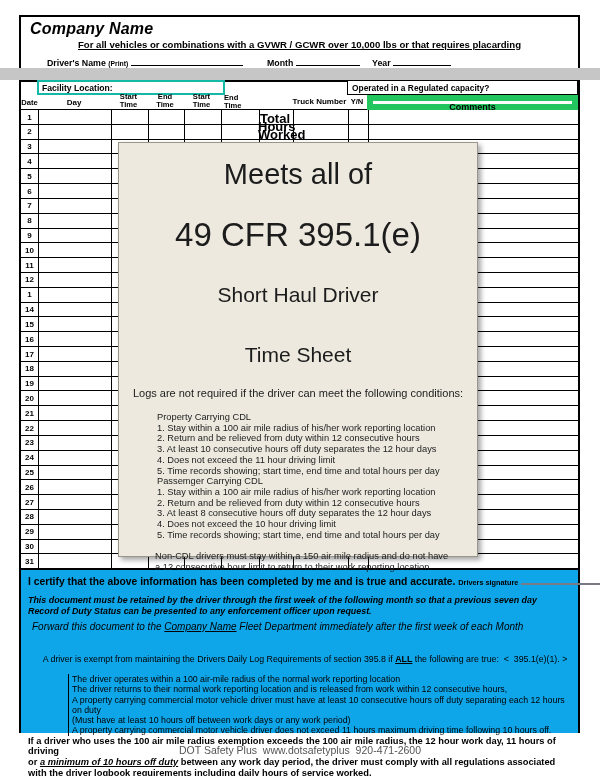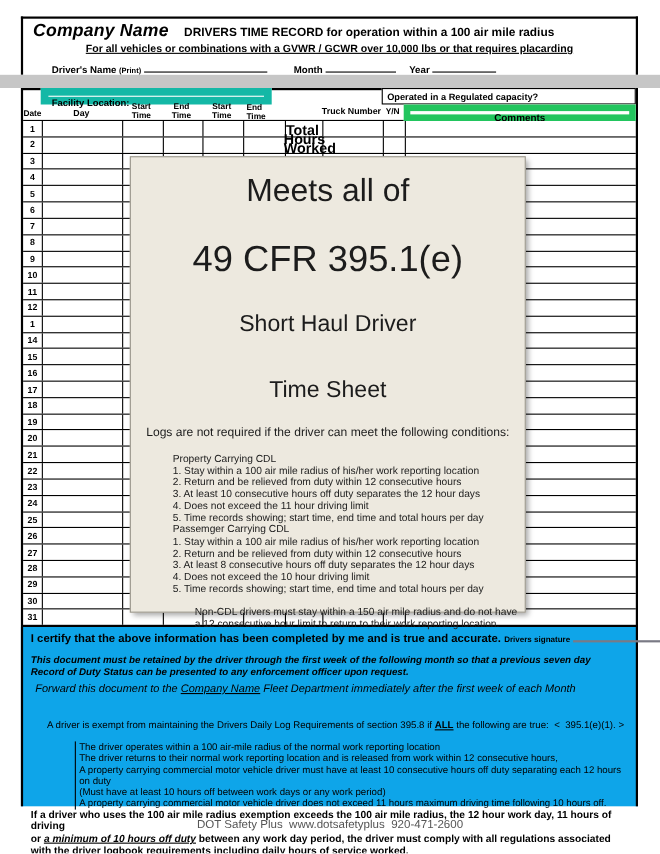--- a/index.html
+++ b/index.html
@@ -20,22 +20,22 @@
   .blank { display:inline-block; border-bottom:1px solid #000; height:9px; vertical-align:baseline; }
 
   
   .gray-band { position:absolute; left:0; top:68px; width:600px; height:12px; background:#c6c6c6; }
 
   
   .dtable { position:absolute; left:19px; top:80px; width:561px; height:490px;
     border:2px solid #000; display:flex; flex-direction:column; background:#fff; }
   .thead { height:28px; position:relative; border-bottom:1.6px solid #000; }
   .hl { position:absolute; font-weight:bold; font-size:7.6px; line-height:8.2px; text-align:center; }
-  .facility-box { position:absolute; left:16px; top:-2px; width:210px; height:15px;
-    border:7px solid #14b8a6; background:#fff; font-size:8.6px; font-weight:bold; padding:1px 0 0 3px; }
+  .facility-box { position:absolute; left:16px; top:-2px; width:188px; height:15px;
+    border:2px solid #14b8a6; background:#fff; font-size:8.6px; font-weight:bold; padding:1px 0 0 3px; }
   .operated-box { position:absolute; left:326px; top:-2px; right:0; height:15px;
     border:1.6px solid #000; background:#fff; font-size:8.4px; font-weight:bold; padding:1.5px 0 0 4px; }
   .comments-box { position:absolute; left:346px; top:13px; right:0; height:15px;
     border:6px solid #22c55e; background:#fff; font-size:9px; font-weight:bold; text-align:center; padding-top:1px; }
   .tbody { flex:1; display:flex; flex-direction:column; }
   .trow { flex:1; display:flex; border-bottom:1.6px solid #000; }
   .trow:last-child { border-bottom:none; }
   .cell { border-right:1.4px solid #000; height:100%; }
   .cell:last-child { border-right:none; }
   .c-date { width:18px; font-size:8px; font-weight:bold; text-align:center; padding-top:2.5px; }
@@ -46,21 +46,21 @@
   .notice { position:absolute; left:118px; top:142px; width:360px; height:415px;
     background:#ede9df; border:1px solid #9a968c; box-shadow:3px 3px 5px rgba(0,0,0,.35);
     z-index:10; text-align:center; color:#1c1c1c; }
   .n-big1 { font-size:29px; margin-top:15px; }
   .n-big2 { font-size:33px; margin-top:25px; }
   .n-med1 { font-size:21px; margin-top:29px; }
   .n-med2 { font-size:21px; margin-top:36px; }
   .n-intro { font-size:11px; margin-top:20px; }
   .n-list { text-align:left; margin:13px 0 0 38px; font-size:9.3px; line-height:10.7px; }
   .n-list li { list-style:none; }
-  .n-noncdl { text-align:left; margin:11px 0 0 58px; font-size:9.3px; line-height:10.7px; width:300px; }
+  .n-noncdl { text-align:left; margin:11px 0 0 36px; font-size:9.3px; line-height:10.7px; width:300px; }
 
   
   .bottom-box { position:absolute; left:19px; top:570px; width:561px; height:163px;
     border-left:2px solid #000; border-right:2px solid #000; background:#0ea5e9; padding:6px 6px 0 7px; }
   .certify-line { font-size:10.3px; font-weight:bold; white-space:nowrap; }
   .sig-label { font-size:7.3px; font-weight:bold; }
   .sig-line { display:inline-block; width:168px; border-bottom:2px solid #7a7a85; height:8px; }
   .retain { font-size:8.9px; font-weight:bold; font-style:italic; line-height:10.5px; }
   .retain-1 { margin-top:8px; }
   .forward { font-size:10px; font-style:italic; margin-top:5px; padding-left:4px; }
@@ -77,21 +77,20 @@
     font-size:10.5px; color:#555; white-space:pre; }
 </style>
 </head>
 <body>
 
 <div class="page">
 
   <div class="header-box">
     <div class="title-line">
       <span class="company">Company Name</span>
-      <span class="main-title">DRIVERS TIME RECORD for operation within a 100 air mile radius</span>
     </div>
     <div class="subtitle">For all vehicles or combinations with a GVWR / GCWR over 10,000 lbs or that requires placarding</div>
     <div class="driver-line">
       <span class="dl-group" style="left:26px;">
         <span>Driver's Name</span>
         <span class="small-cap">(Print)</span>
         <span class="blank" style="width:112px;"></span>
       </span>
       <span class="dl-group" style="left:246px;">
         <span>Month</span>

